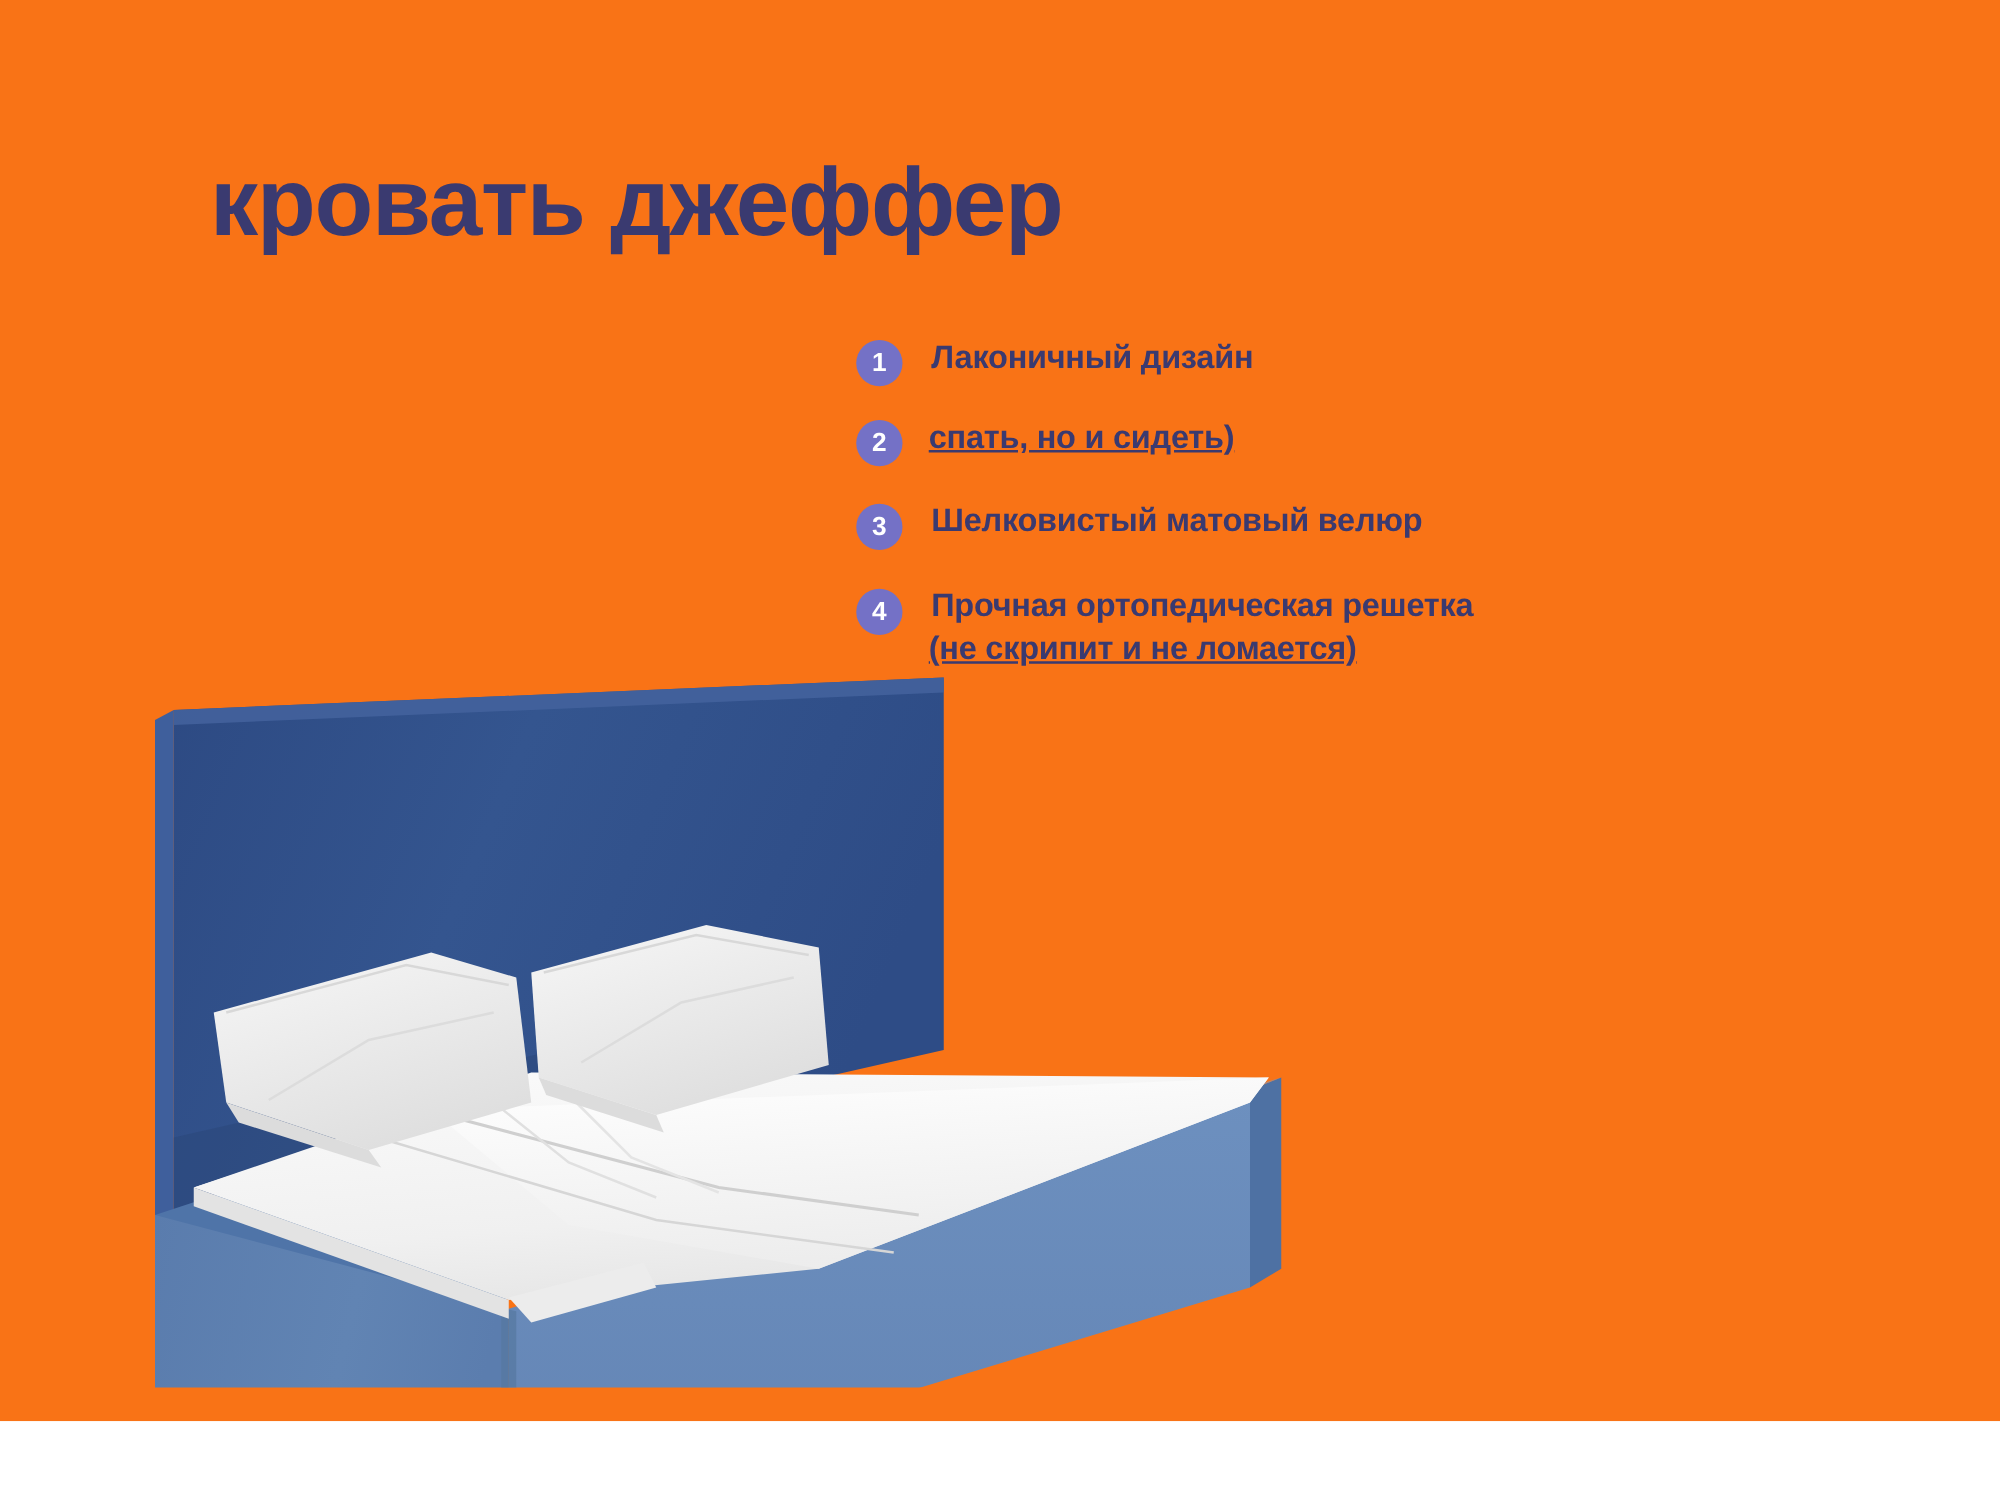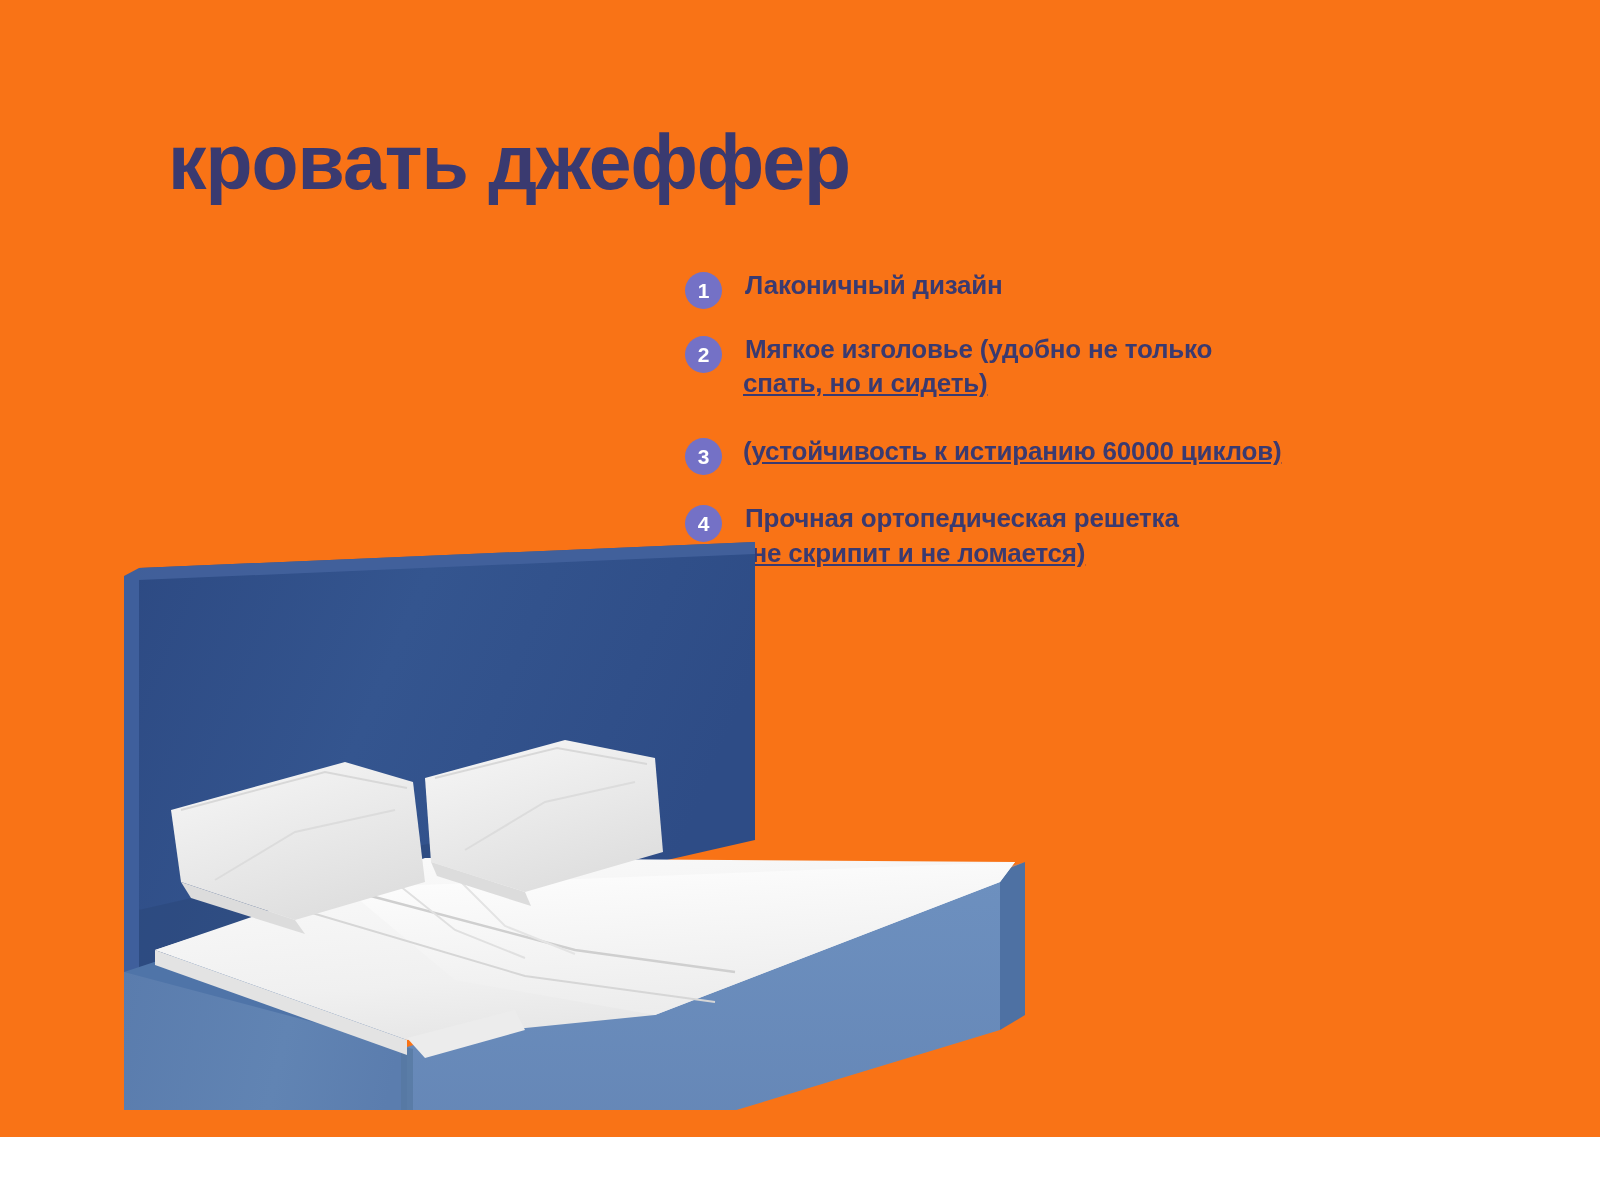--- a/index.html
+++ b/index.html
@@ -101,29 +101,28 @@
     <div class="feature f1">
       <span class="badge">1</span>
       <span class="feature-text">
         <span>Лаконичный дизайн</span>
       </span>
     </div>
 
     <div class="feature f2">
       <span class="badge">2</span>
       <span class="feature-text">
-        <span>Мягкое изголовье (удобно не только</span>
         <span class="line2">спать, но и сидеть)</span>
       </span>
     </div>
 
     <div class="feature f3">
       <span class="badge">3</span>
       <span class="feature-text">
-        <span class="line2">(устойчивость к истиранию 60000 циклов)</span>
+        <span>Шелковистый матовый велюр</span>
       </span>
     </div>
 
     <div class="feature f4">
       <span class="badge">4</span>
       <span class="feature-text">
         <span>Прочная ортопедическая решетка</span>
         <span class="line2">(не скрипит и не ломается)</span>
       </span>
     </div>

